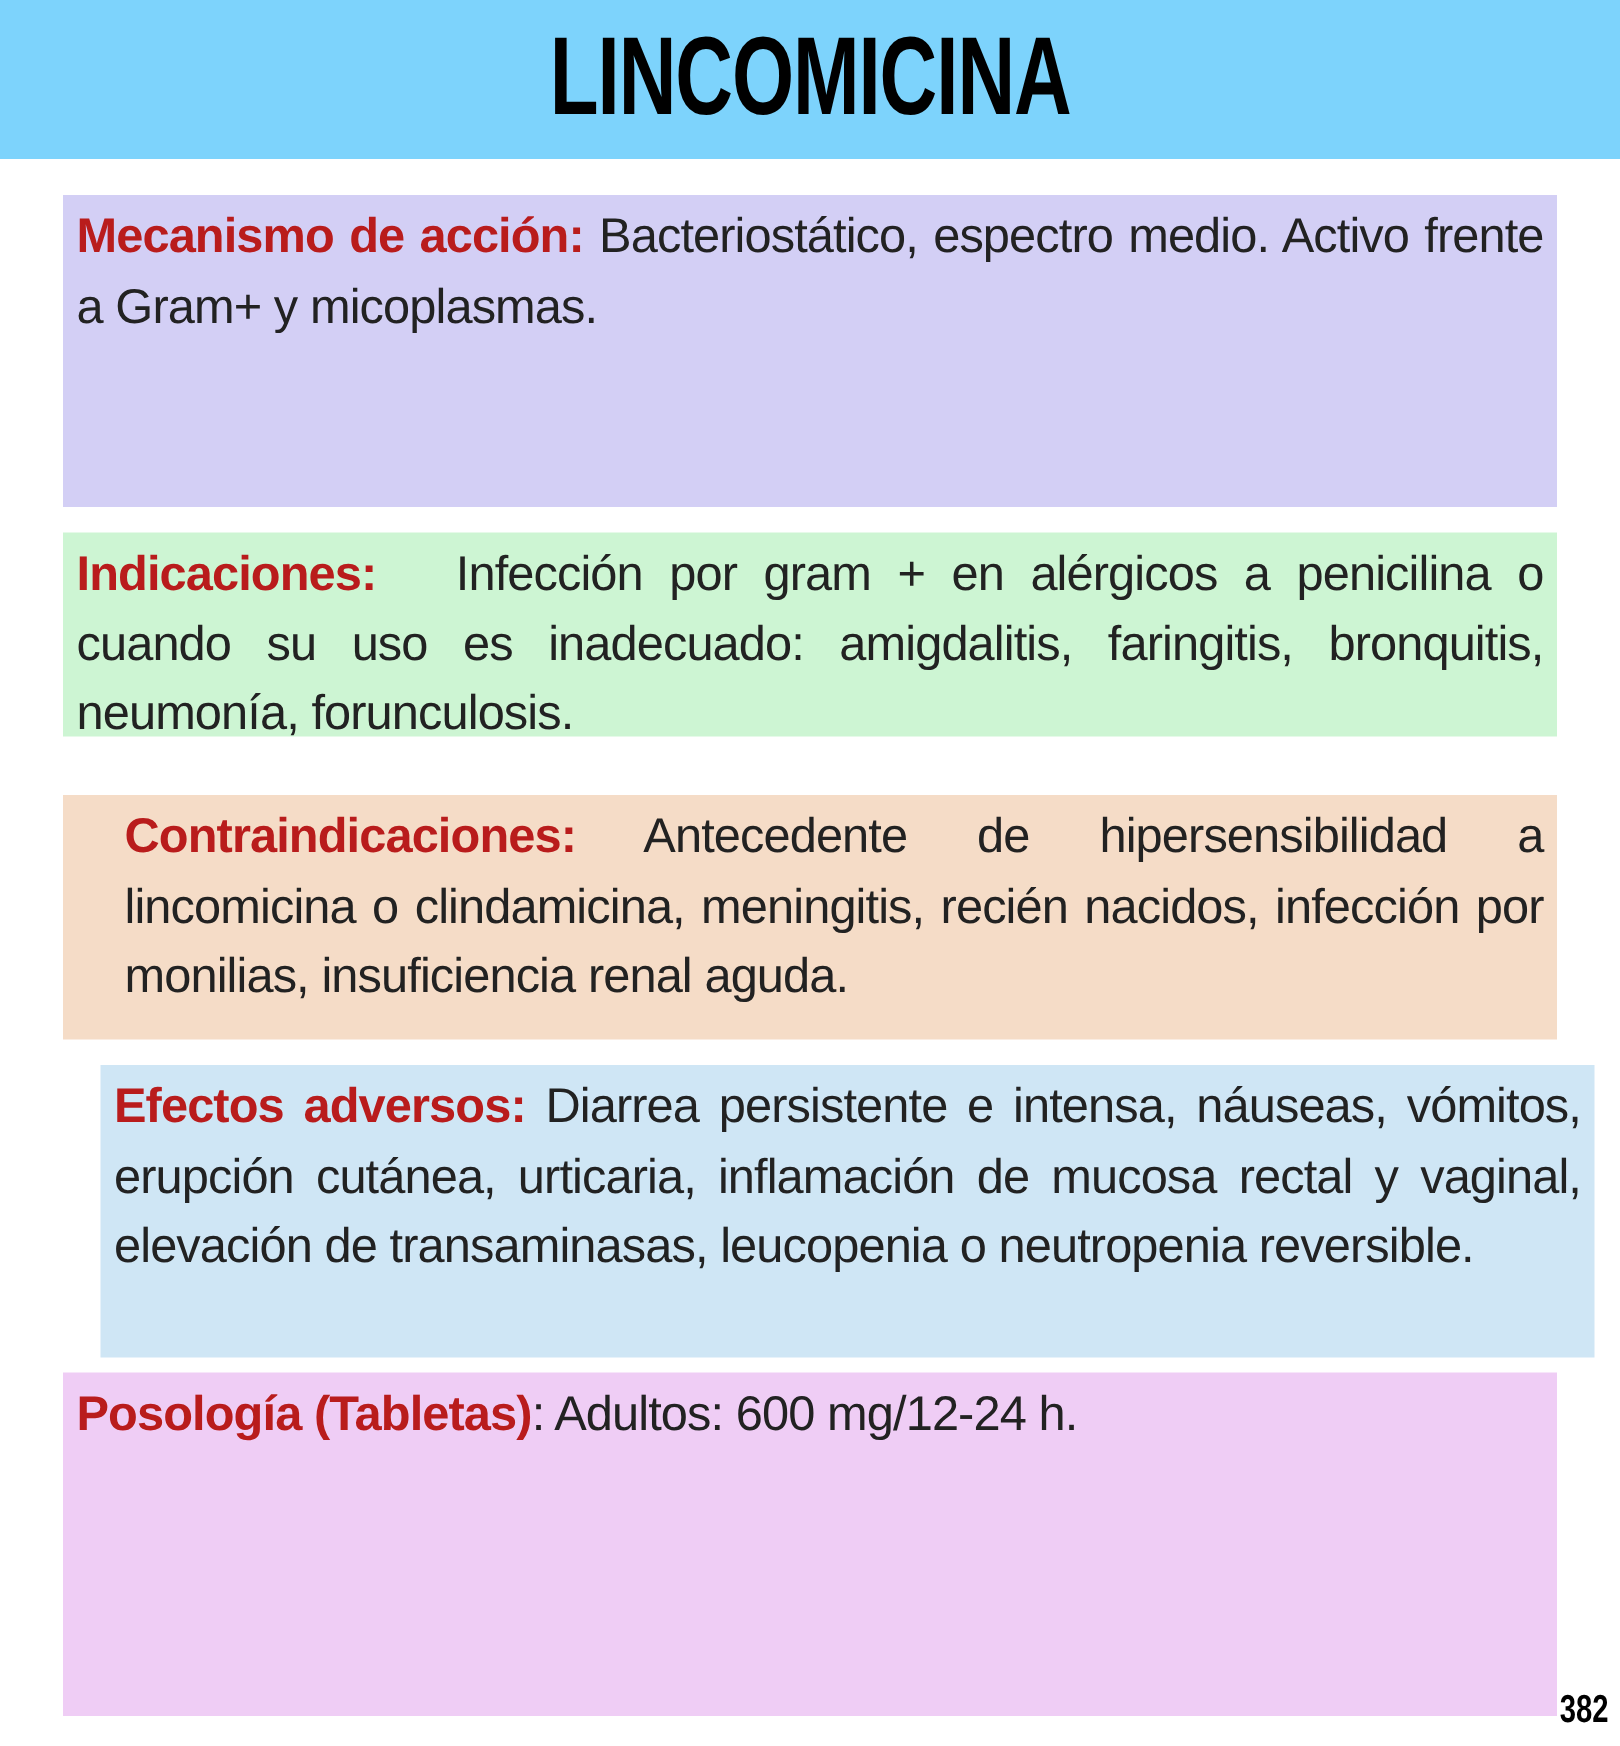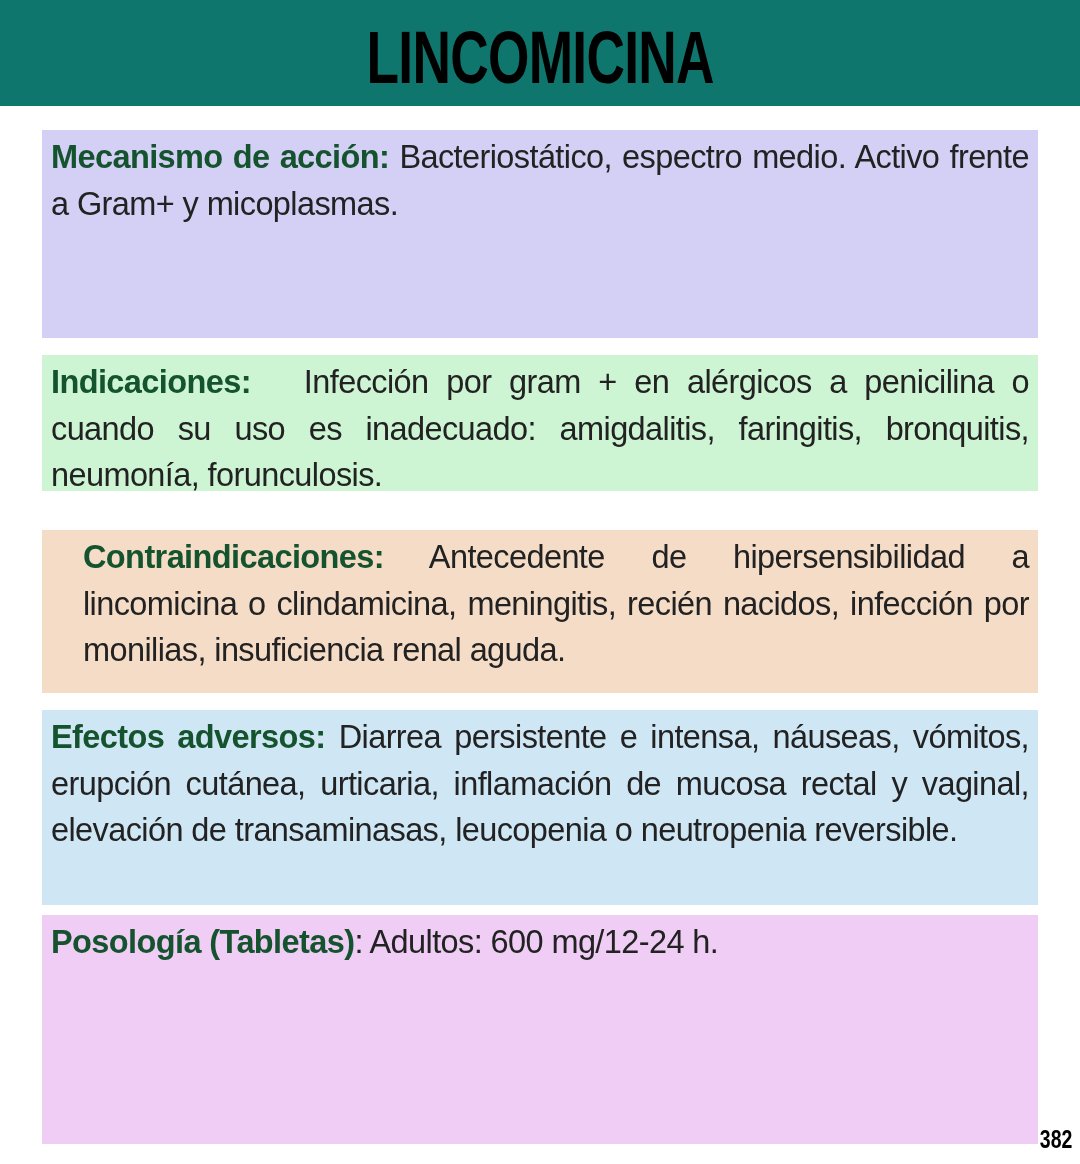--- a/index.html
+++ b/index.html
@@ -3,41 +3,41 @@
 <meta charset="utf-8">
 <style>
   html, body { margin: 0; padding: 0; }
   body {
     width: 1080px; height: 1164px; position: relative; overflow: hidden;
     background: #ffffff; color: #1a1a1a;
     font-family: "Liberation Sans", "DejaVu Sans", sans-serif;
   }
   .header {
     position: absolute; left: 0; top: 0; width: 1080px; height: 106px;
-    background: #0f766e;
-    display: flex; align-items: center; justify-content: center;
+    background: #7dd3fc;
+    display: flex; align-items: flex-start; justify-content: center;
   }
   .title {
     font-family: "Liberation Sans", sans-serif;
     font-weight: 700; font-size: 74px; letter-spacing: -1px;
     color: #000; transform: scaleX(0.72); transform-origin: center;
     margin-top: 8px;
   }
   .box {
     position: absolute; left: 42px; width: 996px;
     box-sizing: border-box; padding: 4px 9px 0 9px;
     font-size: 32.5px; line-height: 46.5px; text-align: justify;
     letter-spacing: -0.6px;
   }
-  .box .label { font-weight: 700; color: #14532d; }
+  .box .label { font-weight: 700; color: #b91c1c; }
   .box .body { font-weight: 400; color: #222; }
   .b1 { top: 130px; height: 208px; }
   .b2 { top: 355px; height: 136px; }
   .b3 { top: 530px; height: 163px; padding-left: 41px; }
-  .b4 { top: 710px; height: 195px; }
+  .b4 { top: 710px; height: 195px; margin-left: 25px; }
   .b5 { top: 915px; height: 229px; text-align: left; }
   .line { display: block; }
   .page-number {
     position: absolute; right: 8px; top: 1124px;
     font-weight: 700; font-size: 26px; color: #000;
     transform: scaleX(0.75); transform-origin: right;
   }
 </style>
 </head>
 <body>

